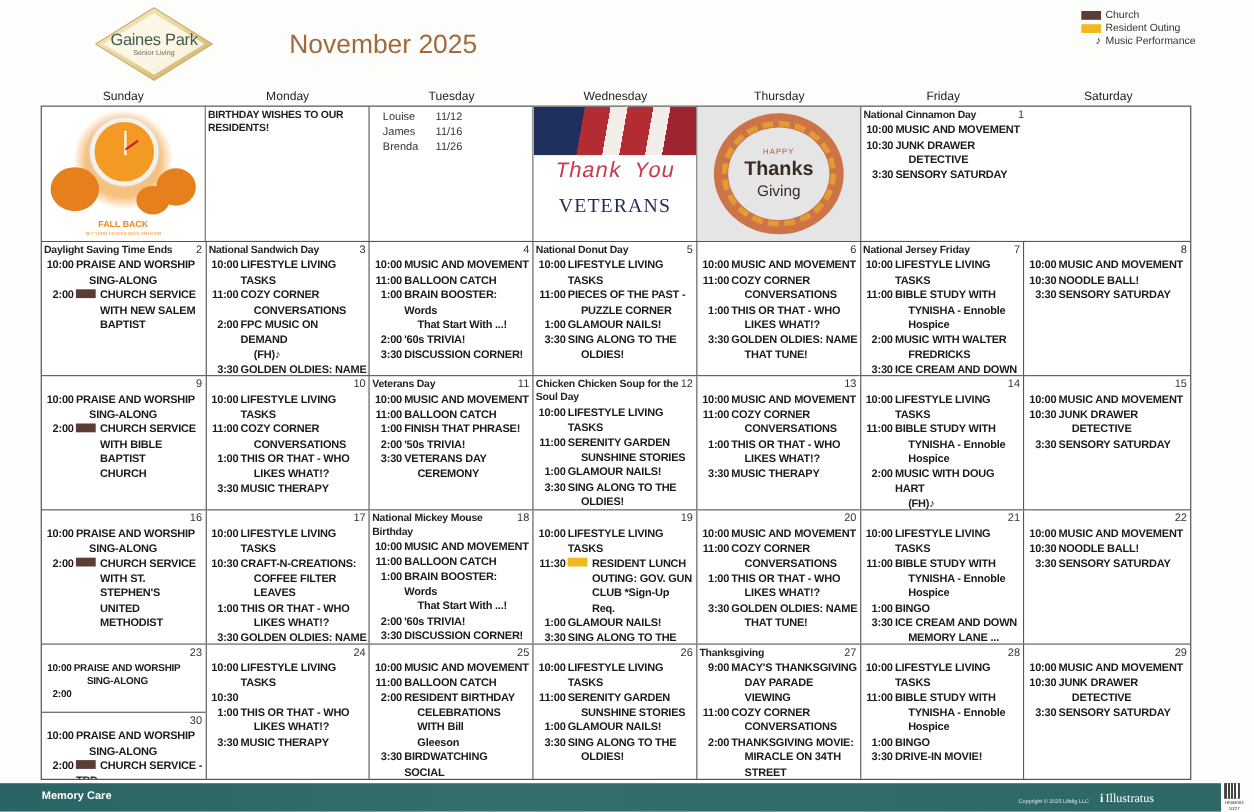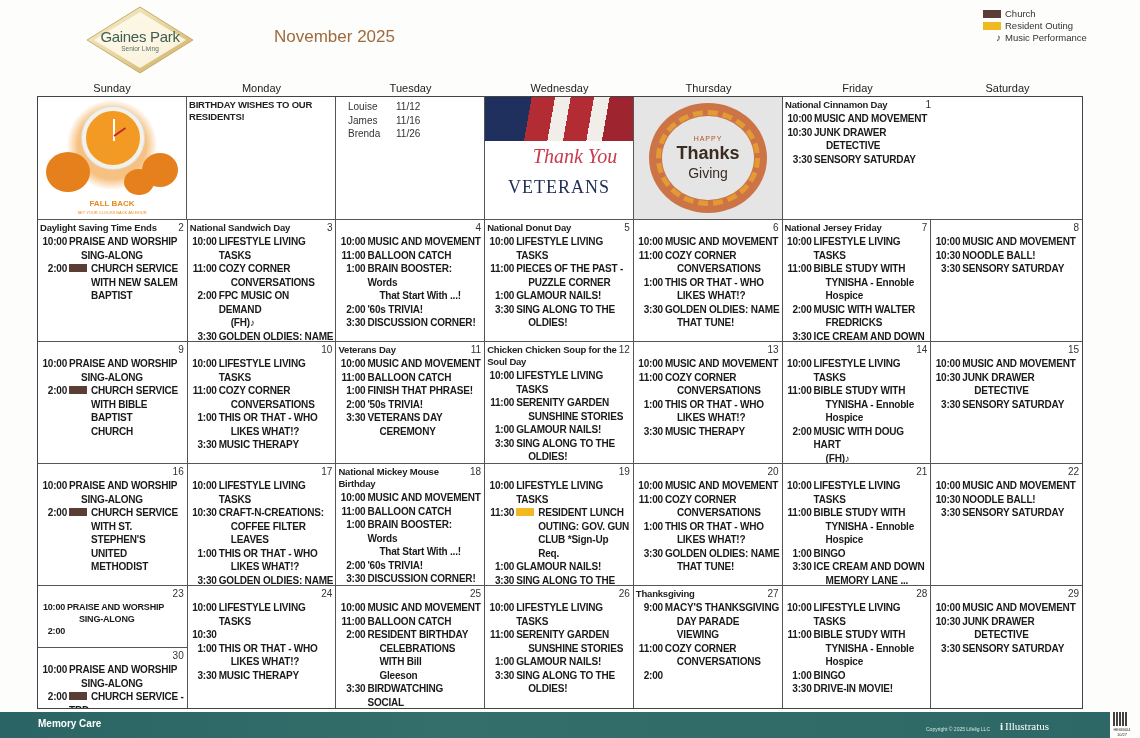--- a/index.html
+++ b/index.html
@@ -4,21 +4,21 @@
 <style>
   * { box-sizing: border-box; margin: 0; padding: 0; }
   html, body { width: 1140px; height: 738px; overflow: hidden; background: #fdfdfb; }
   body { font-family: "Liberation Sans", sans-serif; color: #1a1a1a; position: relative; }
 
   .logo { position: absolute; left: 86px; top: 6px; width: 108px; height: 68px; }
   .logo svg { position: absolute; left: 0; top: 0; }
   .logo .name { position: absolute; left: 0; width: 108px; top: 22px; text-align: center; font-size: 15px; color: #3e5c52; letter-spacing: -0.3px; }
   .logo .sub { position: absolute; left: 0; width: 108px; top: 39px; text-align: center; font-size: 6.5px; color: #5d6d66; }
 
-  .month-title { position: absolute; left: 274px; top: 27px; font-size: 17px; color: #a06a3c; font-weight: normal; }
+  .month-title { position: absolute; left: 263px; top: 27px; font-size: 24px; color: #a06a3c; font-weight: normal; }
 
   .legend { position: absolute; left: 983px; top: 8px; font-size: 9.5px; color: #333; line-height: 12px; }
   .legend-row { display: flex; align-items: center; height: 12px; }
   .legend-swatch { width: 18px; height: 8px; margin-right: 4px; }
   .legend-note { width: 18px; margin-right: 4px; text-align: right; font-size: 10px; }
 
   .weekdays { position: absolute; left: 37px; top: 80px; width: 1046px; display: flex; }
   .weekday { flex: 0 0 auto; text-align: center; font-size: 11px; color: #222; height: 16px; line-height: 16px; }
 
   .grid { position: absolute; left: 37px; top: 96px; width: 1046px; border: 1.5px solid #444; background: #fff; }
@@ -62,21 +62,21 @@
   .clock { position: absolute; left: 44px; top: 10px; width: 62px; height: 62px; border-radius: 50%; background: #f39a25; border: 4px solid #f4f1ea; box-shadow: 0 0 0 1px #ddd; }
   .clock .hand1 { position: absolute; left: 27px; top: 8px; width: 2px; height: 22px; background: #fff; }
   .clock .hand2 { position: absolute; left: 28px; top: 24px; width: 14px; height: 2px; background: #c0282d; transform: rotate(-35deg); transform-origin: left center; }
   .pump { position: absolute; background: #e5801c; border-radius: 50%; }
   .fb-text { position: absolute; left: 0; width: 100%; top: 102px; text-align: center; font-size: 8px; font-weight: bold; color: #e58a1f; }
   .fb-sub { position: absolute; left: 0; width: 100%; top: 113px; text-align: center; font-size: 4px; color: #e58a1f; }
 
   
   .img-vets { background: #fff; }
   .flag { position: absolute; left: 0; top: 0; width: 100%; height: 44px; background: linear-gradient(100deg, #1f2f5e 0 30%, #b32b33 30% 45%, #f1ede8 45% 55%, #b32b33 55% 70%, #f1ede8 70% 80%, #9e2430 80%); }
-  .vets-l1 { position: absolute; left: 16px; width: 100%; top: 48px; text-align: center; font-family: Liberation Serif, serif; font-style: italic; font-size: 20px; color: #c83a4c; }
+  .vets-l1 { position: absolute; left: 0; width: 100%; top: 48px; text-align: center; font-family: Liberation Mono, monospace; font-style: italic; font-size: 20px; color: #c83a4c; }
   .vets-l2 { position: absolute; left: 0; width: 100%; top: 80px; text-align: center; font-family: "Liberation Serif", serif; font-size: 18px; color: #1f2d55; letter-spacing: 1px; }
 
   
   .img-thanks { background: #e5e5e5; }
   .wreath { position: absolute; left: 15px; top: 6px; width: 118px; height: 110px; border-radius: 50%; border: 13px solid #c9602a; opacity: 0.85; }
   .wreath2 { position: absolute; left: 22px; top: 13px; width: 104px; height: 96px; border-radius: 50%; border: 5px dashed #e39a35; }
   .th-happy { position: absolute; left: 0; width: 100%; top: 38px; text-align: center; font-size: 7px; color: #b4502a; letter-spacing: 1px; }
   .th-main { position: absolute; left: 0; width: 100%; top: 46px; text-align: center; font-size: 18px; color: #3a2c22; font-weight: bold; }
   .th-giving { position: absolute; left: 0; width: 100%; top: 68px; text-align: center; font-size: 14px; color: #3a2c22; }
 
@@ -999,20 +999,24 @@
           </div>
           <div class="event">
             <span class="time">11:00</span>
             <div class="desc-wrap">
               <div><span>COZY CORNER</span></div>
               <div style="padding-left: 12px;">CONVERSATIONS</div>
             </div>
           </div>
           <div class="event">
             <span class="time">2:00</span>
+            <div class="desc-wrap">
+              <div><span>THANKSGIVING MOVIE:</span></div>
+              <div style="padding-left: 12px;">MIRACLE ON 34TH STREET</div>
+            </div>
           </div>
         </div>
       </div>
     <div class="cell day" style="width:149px">
         <div class="day-num">28</div>
         <div class="holiday-spacer"></div>
         <div class="events">
           <div class="event">
             <span class="time">10:00</span>
             <div class="desc-wrap">

